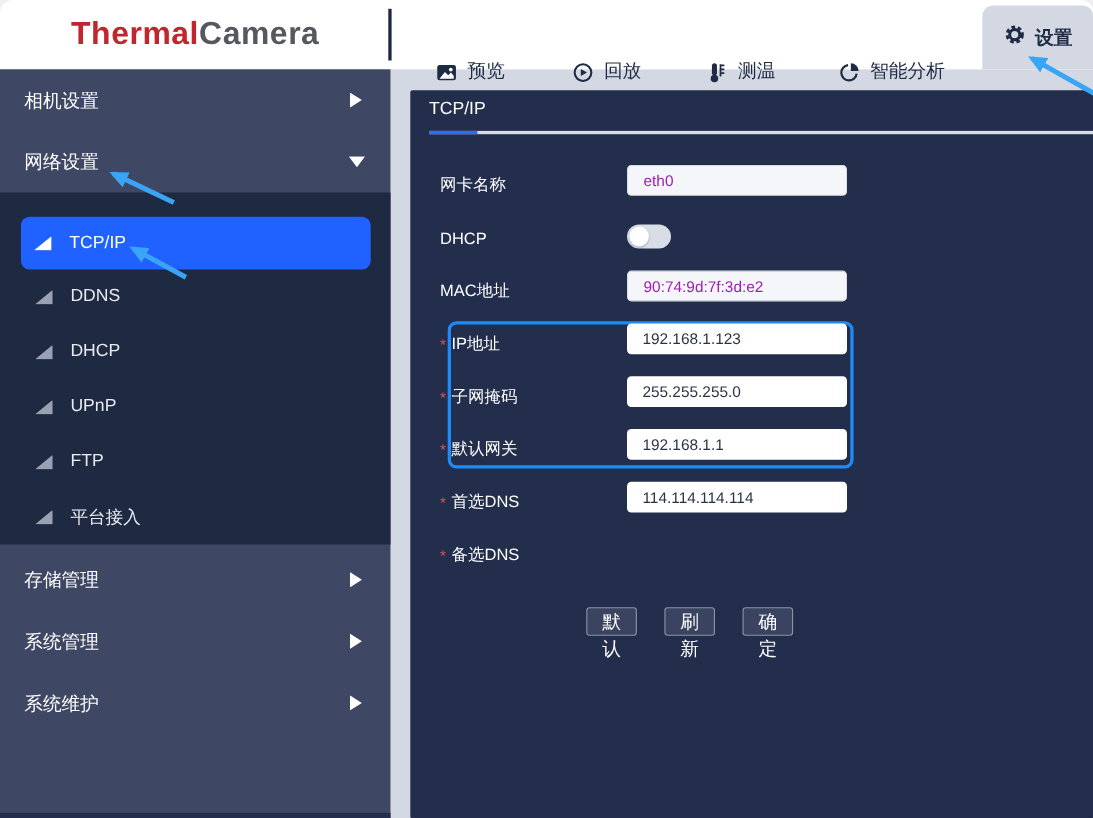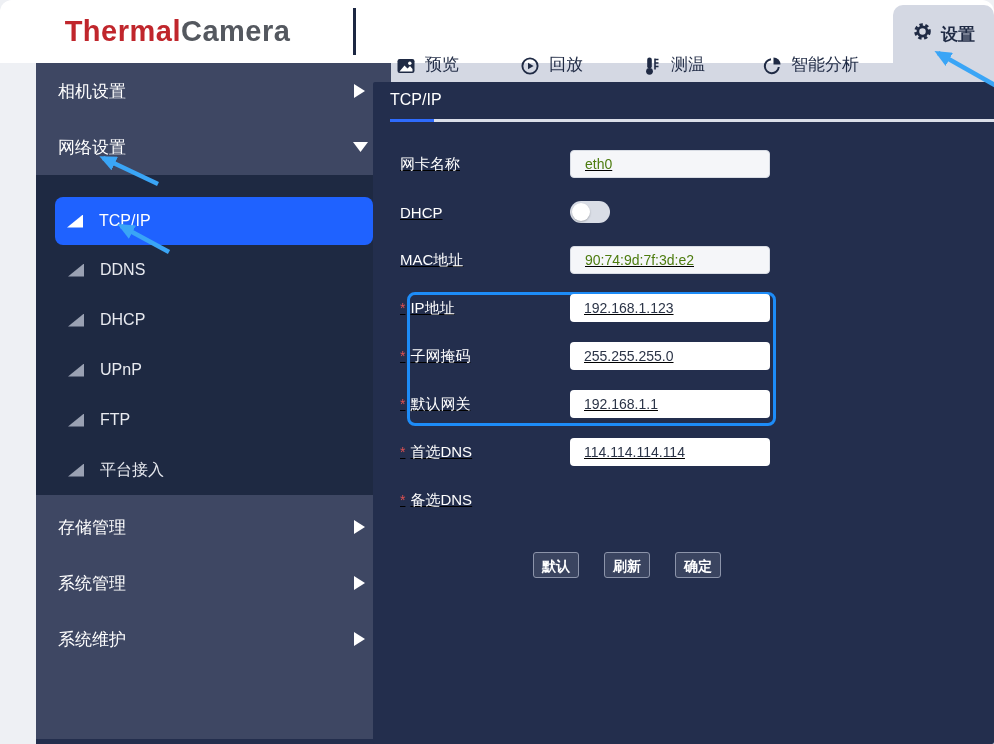--- a/index.html
+++ b/index.html
@@ -13,46 +13,46 @@
   .logo .w2{color:#54585f;}
   .hdivider{position:absolute;left:353px;top:8px;width:3px;height:47px;background:#1c2742;}
   .nav-item{position:absolute;top:10px;height:66px;display:inline-flex;align-items:flex-end;gap:9px;color:#1f2a44;font-size:17px;cursor:pointer;}
   .nav-item svg{display:block;}
   .settings-tab{position:absolute;right:0;top:5px;width:101px;height:58px;background:#d4d8e3;border-radius:10px 10px 0 0;display:flex;align-items:center;justify-content:center;gap:8px;color:#1f2a44;font-size:17px;font-weight:600;cursor:pointer;}
 
   
   .content-bg{position:absolute;left:355px;top:63px;right:0;bottom:0;background:#d4d8e3;}
 
   
-  .sidebar{position:absolute;left:0;top:63px;width:355px;bottom:0;background:#3e4763;color:#fff;margin-left:36px;}
+  .sidebar{position:absolute;left:0;top:63px;width:355px;bottom:0;background:#3e4763;color:#fff;}
   .sidebar::after{content:"";position:absolute;left:0;right:0;bottom:0;height:5px;background:#232e4d;}
   .group-row{position:relative;height:56px;display:flex;align-items:center;padding-left:22px;font-size:17px;font-weight:500;cursor:pointer;}
   .arrow-right{position:absolute;right:26px;width:11px;height:14px;background:#fff;clip-path:polygon(0 0,100% 50%,0 100%);}
   .arrow-down{position:absolute;right:23px;width:15px;height:10px;background:#fff;clip-path:polygon(0 0,100% 0,50% 100%);}
   .submenu{background:#1e2942;padding-top:22px;height:320px;box-sizing:border-box;}
   .sub-item{height:50px;display:flex;align-items:center;padding-left:32px;font-size:16px;color:#e8eaf0;cursor:pointer;}
   .sub-item .tri{width:16px;height:13px;background:#9aa1b3;clip-path:polygon(100% 0,100% 100%,0 100%);margin-right:16px;flex:none;}
   .sub-item.selected{height:48px;margin:0 18px 0 19px;padding-left:12px;background:#1f62ff;border-radius:8px;color:#fff;font-weight:500;}
   .sub-item.selected .tri{background:#ffffff;}
   .bottom-groups{padding-top:4px;}
 
   
   .panel{position:absolute;left:373px;top:82px;right:0;bottom:0;background:#232e4d;border-radius:2px;}
   .tab-title{position:absolute;left:17px;top:9px;color:#fff;font-size:16px;font-weight:500;}
   .tabline{position:absolute;left:17px;right:0;top:37px;height:3px;background:#dadee8;}
   .tabline .seg{width:44px;height:3px;background:#2e6bfd;}
-  .frow{position:absolute;left:27px;height:28px;display:flex;align-items:center;text-decoration:underline;}
+  .frow{position:absolute;left:27px;height:28px;display:flex;align-items:flex-end;}
   .flabel{width:170px;color:#fff;font-size:15px;display:flex;align-items:center;}
   .req{color:#e05252;margin-right:5px;font-size:14px;}
   .finput{width:200px;height:28px;box-sizing:border-box;border:none;border-radius:4px;background:#fff;color:#2b3447;font-size:14px;padding:0 14px;font-family:"Liberation Sans",sans-serif;outline:none;}
-  .finput.disabled{background:#f5f6f9;border:1px solid #d8dce4;color:#4d7c0f;}
+  .finput.disabled{background:#f5f6f9;border:1px solid #d8dce4;color:#a21caf;}
   .hl-box{position:absolute;left:34px;top:210px;width:369px;height:134px;border:3px solid #1d8cf8;border-radius:8px;box-sizing:border-box;pointer-events:none;}
   .toggle{position:relative;width:40px;height:22px;border-radius:11px;background:#d9dde6;cursor:pointer;}
   .toggle .knob{position:absolute;left:2px;top:2px;width:18px;height:18px;border-radius:50%;background:#fff;box-shadow:0 1px 2px rgba(0,0,0,.25);}
-  .btn{position:absolute;top:470px;width:46px;height:26px;background:#3a4460;border:1px solid #8c94aa;border-radius:3px;color:#fff;font-size:14px;line-height:24px;text-align:center;cursor:pointer;box-sizing:border-box;font-family:"Liberation Sans",sans-serif;font-weight:bold;}
+  .btn{position:absolute;top:470px;width:46px;height:26px;background:#3a4460;border:1px solid #8c94aa;border-radius:3px;color:#fff;font-size:17px;line-height:24px;text-align:center;cursor:pointer;box-sizing:border-box;font-family:"Liberation Sans",sans-serif;}
 
   .annot{position:absolute;left:0;top:0;width:994px;height:744px;pointer-events:none;z-index:50;}
 </style>
 </head>
 <body>
 
 <div class="screen">
 
   <div class="content-bg"></div>
 

